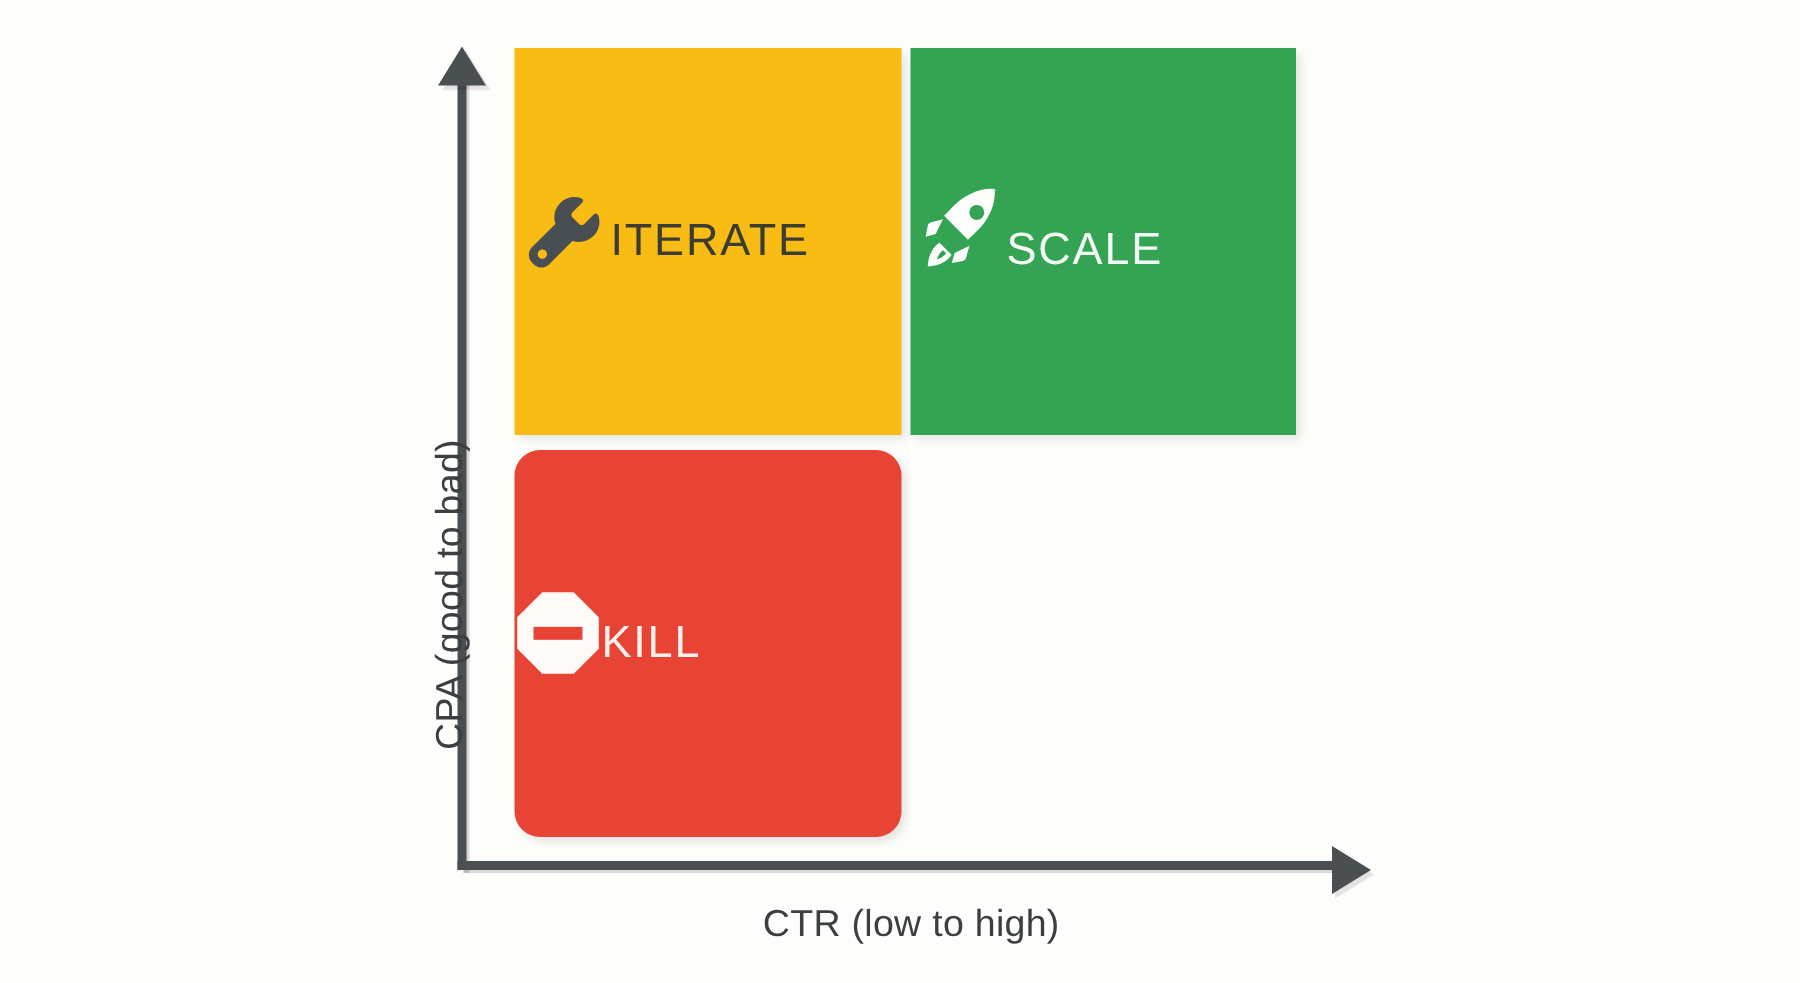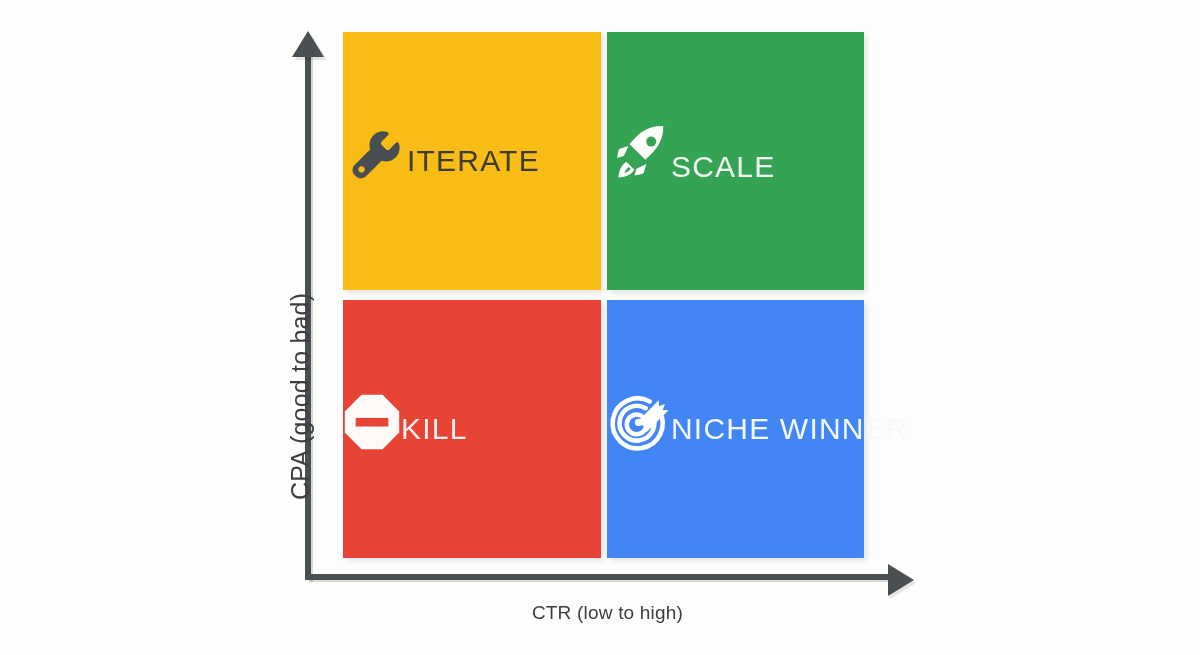--- a/index.html
+++ b/index.html
@@ -61,37 +61,37 @@
     font-size: 25px;
     color: #3b3f42;
     letter-spacing: 0.2px;
     white-space: nowrap;
   }
   #x-axis-label {
     position: absolute;
     left: 305px; top: 602px;
     width: 605px;
     text-align: center;
-    font-size: 19px;
+    font-size: 25px;
     color: #3b3f42;
     letter-spacing: 0.2px;
   }
 
   
   .quadrant {
     position: absolute;
     display: flex;
     flex-direction: row;
     align-items: center;
     justify-content: flex-start;
     box-shadow: 3px 3px 6px rgba(0,0,0,0.10);
   }
   #q-iterate      { left: 343px; top: 32px;  width: 258px; height: 258px; }
   #q-scale        { left: 607px; top: 32px;  width: 257px; height: 258px; }
-  #q-kill         { left: 343px; top: 300px; width: 258px; height: 258px; }
+  #q-kill         { left: 343px; top: 300px; width: 258px; height: 258px; border-radius: 17px; }
   #q-niche-winner { left: 607px; top: 300px; width: 257px; height: 258px; }
 
   .q-icon {
     width: 64px;
     height: 64px;
     margin-bottom: 14px;
     display: block;
   }
   #q-iterate .q-icon { margin-bottom: 10px; }
   #q-kill .q-icon    { width: 58px; height: 58px; margin-bottom: 14px; }
@@ -155,29 +155,14 @@
   <div id="q-kill" class="quadrant" style="background:#e84435">
     <span class="q-icon">
       <svg viewBox="0 0 64 64" width="58" height="58" aria-hidden="true">
         <path fill="#fdfaf8" d="M20.4 2h23.2L62 20.4v23.2L43.6 62H20.4L2 43.6V20.4L20.4 2z" rx="3"></path>
         <rect x="14" y="27.5" width="36" height="9.5" fill="#e84435"></rect>
       </svg>
     </span>
     <span id="label-kill" class="q-label" style="color: rgb(253, 241, 238);">KILL</span>
   </div>
 
-  <div id="q-niche-winner" class="quadrant" style="background:#4285f4">
-    <span class="q-icon">
-      <svg viewBox="0 0 64 64" width="64" height="64" aria-hidden="true">
-        <g fill="none" stroke="#fdfdfb" stroke-linecap="round">
-          <path d="M52.5 21.2A25 25 0 1 1 42.8 11.5" stroke-width="4.6"></path>
-          <path d="M45.4 25.3A17.4 17.4 0 1 1 38.7 18.2" stroke-width="4.6"></path>
-          <path d="M38.2 29.7A9.8 9.8 0 1 1 34.3 25.8" stroke-width="4.6"></path>
-        </g>
-        <circle cx="31.6" cy="32.4" r="3.7" fill="#fdfdfb"></circle>
-        <path fill="#fdfdfb" d="M31.6 32.4L53.7 10.3l.3 5.8 6-2.2-2.2 6 5.8.3-22.1 22.1-1.6-5.6-8.3-4.3z" transform="translate(-2 0)"></path>
-        <path fill="#fdfdfb" d="M30 34l20.5-20.5 1.5 5.2 5.2 1.5L36.7 40.7 34.6 36z" opacity="0"></path>
-      </svg>
-    </span>
-    <span id="label-niche-winner" class="q-label" style="color: rgb(244, 249, 255);">NICHE WINNER</span>
-  </div>
 
 </div>
 
 </body></html>

